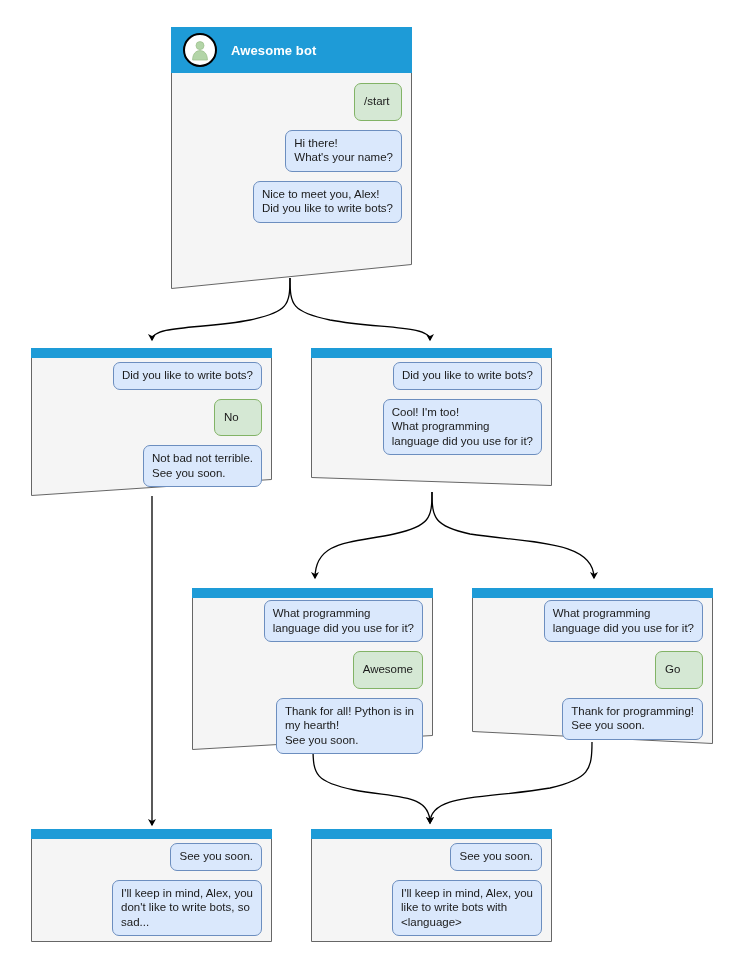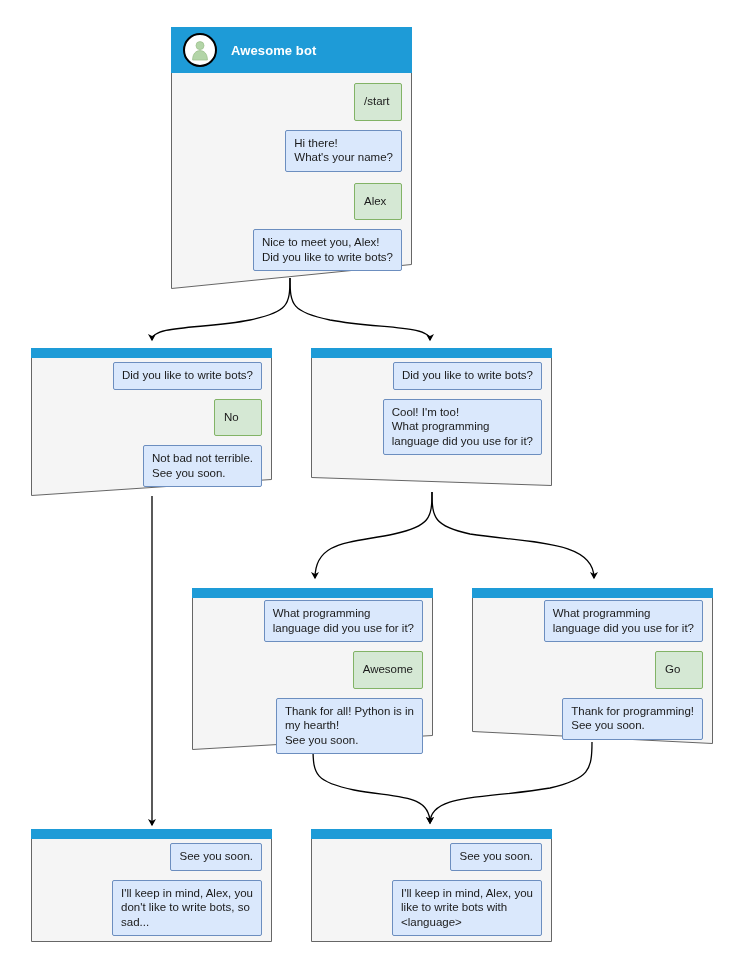--- a/index.html
+++ b/index.html
@@ -99,21 +99,21 @@
     margin-bottom: 9px;
   }
   .msg-row.bot { justify-content: flex-end; }
   .msg-row.user { justify-content: flex-end; }
 
   .bubble {
     font-size: 11.5px;
     line-height: 14.5px;
     color: #1a1a1a;
     padding: 5px 8px 6px 8px;
-    border-radius: 2px;
+    border-radius: 7px;
     box-sizing: border-box;
     white-space: pre-line;
     max-width: 215px;
   }
   .bubble.bot {
     background: #dae8fc;
     border: 1px solid #6c8ebf;
   }
   .bubble.user {
     background: #d5e8d4;
@@ -166,23 +166,20 @@
       <div class="root-title">Awesome bot</div>
     </div>
     <div class="messages" style="top:56px;">
       <div class="msg-row user">
         <div class="bubble user pad">/start</div>
       </div>
       <div class="msg-row bot" style="margin-top:4px;">
         <div class="bubble bot">Hi there!
 What's your name?</div>
       </div>
-      <div class="msg-row user" style="margin-top:11px;">
-        <div class="bubble user pad">Alex</div>
-      </div>
       <div class="msg-row bot" style="margin-top:6px;">
         <div class="bubble bot">Nice to meet you, Alex!
 Did you like to write bots?</div>
       </div>
     </div>
   </div>
 
   <div class="node" style="left:31px; top:348px; width:241px; height:148px;">
     <svg class="node-shape" width="241" height="148" viewBox="0 0 241 148" preserveAspectRatio="none">
       <path d="M0.5,0.5 L240.5,0.5 L240.5,131.5 L0.5,147.5 Z" fill="#f5f5f5" stroke="#666666" stroke-width="1"></path>

